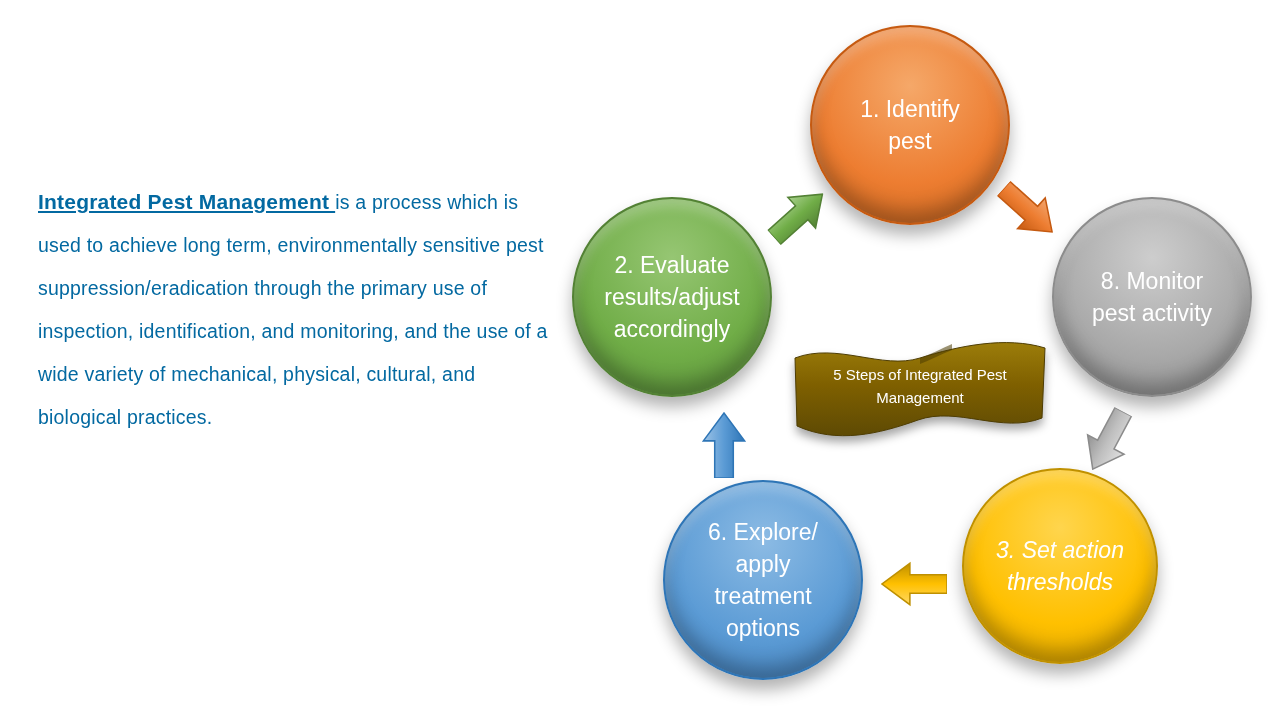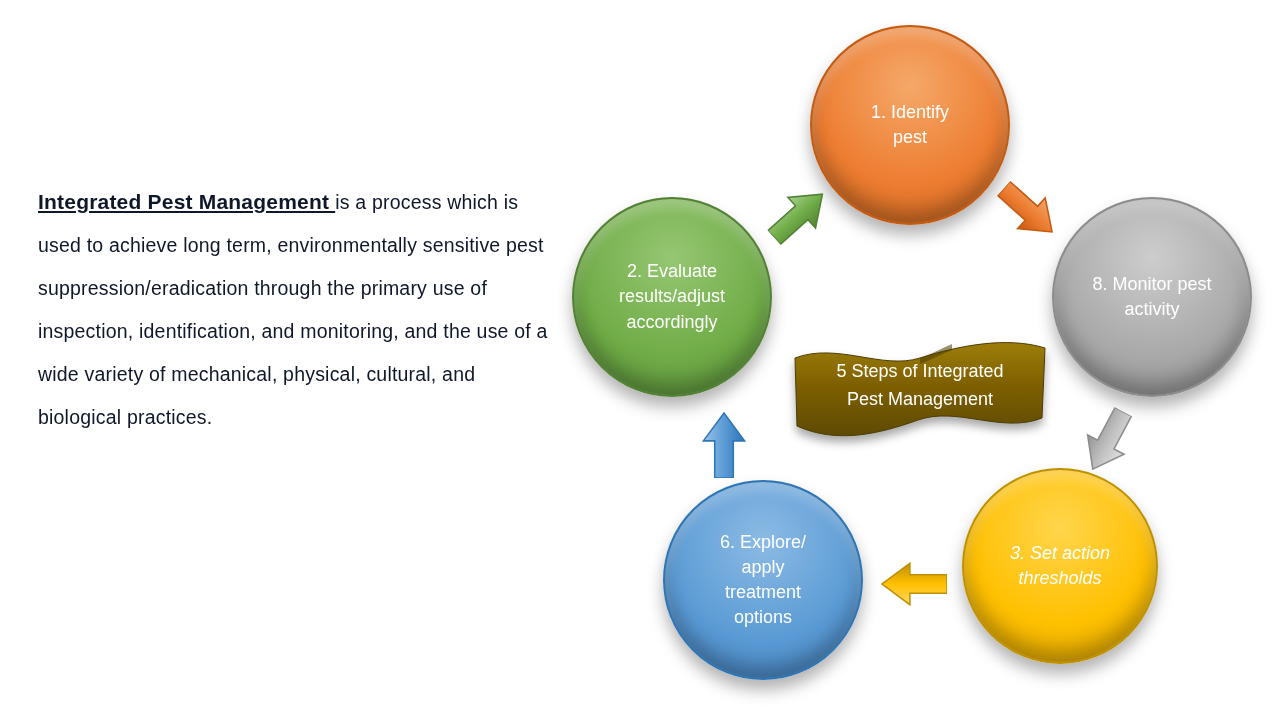--- a/index.html
+++ b/index.html
@@ -12,39 +12,39 @@
   }
   .slide { position:absolute; inset:0; }
 
   
   .desc {
     position:absolute;
     left:38px; top:180px;
     width:512px;
     font-size:19.5px;
     line-height:43px;
-    color:#0f172a;
+    color:#0369a1;
     letter-spacing:0.2px;
   }
   .desc .lead {
     font-weight:bold;
     font-size:21px;
     text-decoration:underline;
   }
 
   
   .circle {
     position:absolute;
     border-radius:50%;
     display:flex;
     align-items:center;
     justify-content:center;
     text-align:center;
     color:#ffffff;
-    font-size:18px;
+    font-size:23px;
     line-height:1.4;
     box-shadow:
       0 10px 16px rgba(0,0,0,0.30),
       inset 0 -12px 18px rgba(0,0,0,0.25),
       inset 0 8px 12px rgba(255,255,255,0.28);
   }
   .circle .lbl { display:inline-block; }
 
   .c1 { left:810px; top:25px;  width:200px; height:200px;
         background:radial-gradient(circle at 50% 30%, #f5a869 0%, #ed7d31 58%, #c2621c 100%);
@@ -80,21 +80,21 @@
   .ar5 { left:693px;  top:420px; transform:rotate(-90deg); }  
 
   
   .ribbon { position:absolute; left:792px; top:330px; width:256px; height:112px; }
   .ribbon svg { position:absolute; inset:0; filter:drop-shadow(0 6px 5px rgba(0,0,0,0.35)); }
   .ribbon .rtext {
     position:absolute; inset:0;
     display:flex; align-items:center; justify-content:center;
     text-align:center;
     color:#ffffff;
-    font-size:18px;
+    font-size:15px;
     line-height:1.55;
     padding:0 26px;
   }
 </style>
 </head>
 <body>
 
 <div class="slide">
 
   <div class="desc">

